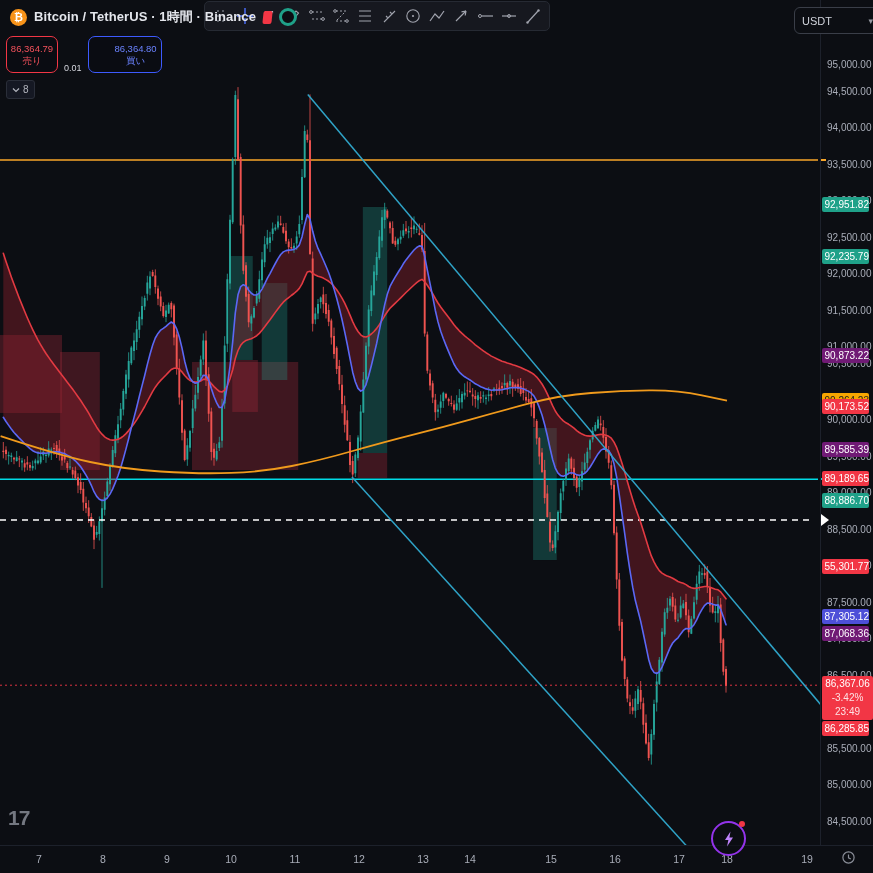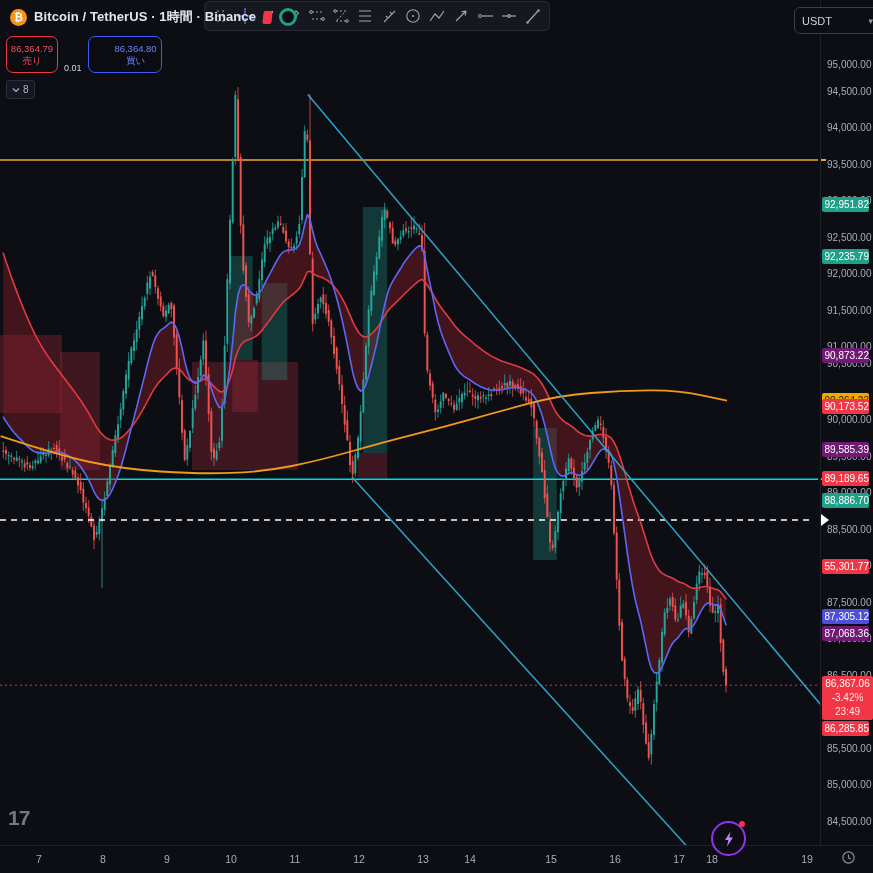--- a/index.html
+++ b/index.html
@@ -261,21 +261,21 @@
       <div class="time-label" style="left: 103px;">8</div>
       <div class="time-label" style="left: 167px;">9</div>
       <div class="time-label" style="left: 231px;">10</div>
       <div class="time-label" style="left: 295px;">11</div>
       <div class="time-label" style="left: 359px;">12</div>
       <div class="time-label" style="left: 423px;">13</div>
       <div class="time-label" style="left: 470px;">14</div>
       <div class="time-label" style="left: 551px; text-align: right;">15</div>
       <div class="time-label" style="left: 615px;">16</div>
       <div class="time-label" style="left: 679px;">17</div>
-      <div class="time-label" style="left: 712px;">18</div>
+      <div class="time-label" style="left: 727px;">18</div>
       <div class="time-label" style="left: 807px;">19</div>
     </div>
 
   <div id="tv-logo">17</div>
 
   <div id="alert-fab">
     <svg width="14" height="16" viewBox="0 0 14 16">
       <path d="M8.5,0.5 L3,9 h3.4 L5,15.5 L11,6.5 H7.4 Z" fill="#c084fc"></path>
     </svg>
     <div id="alert-dot"></div>

